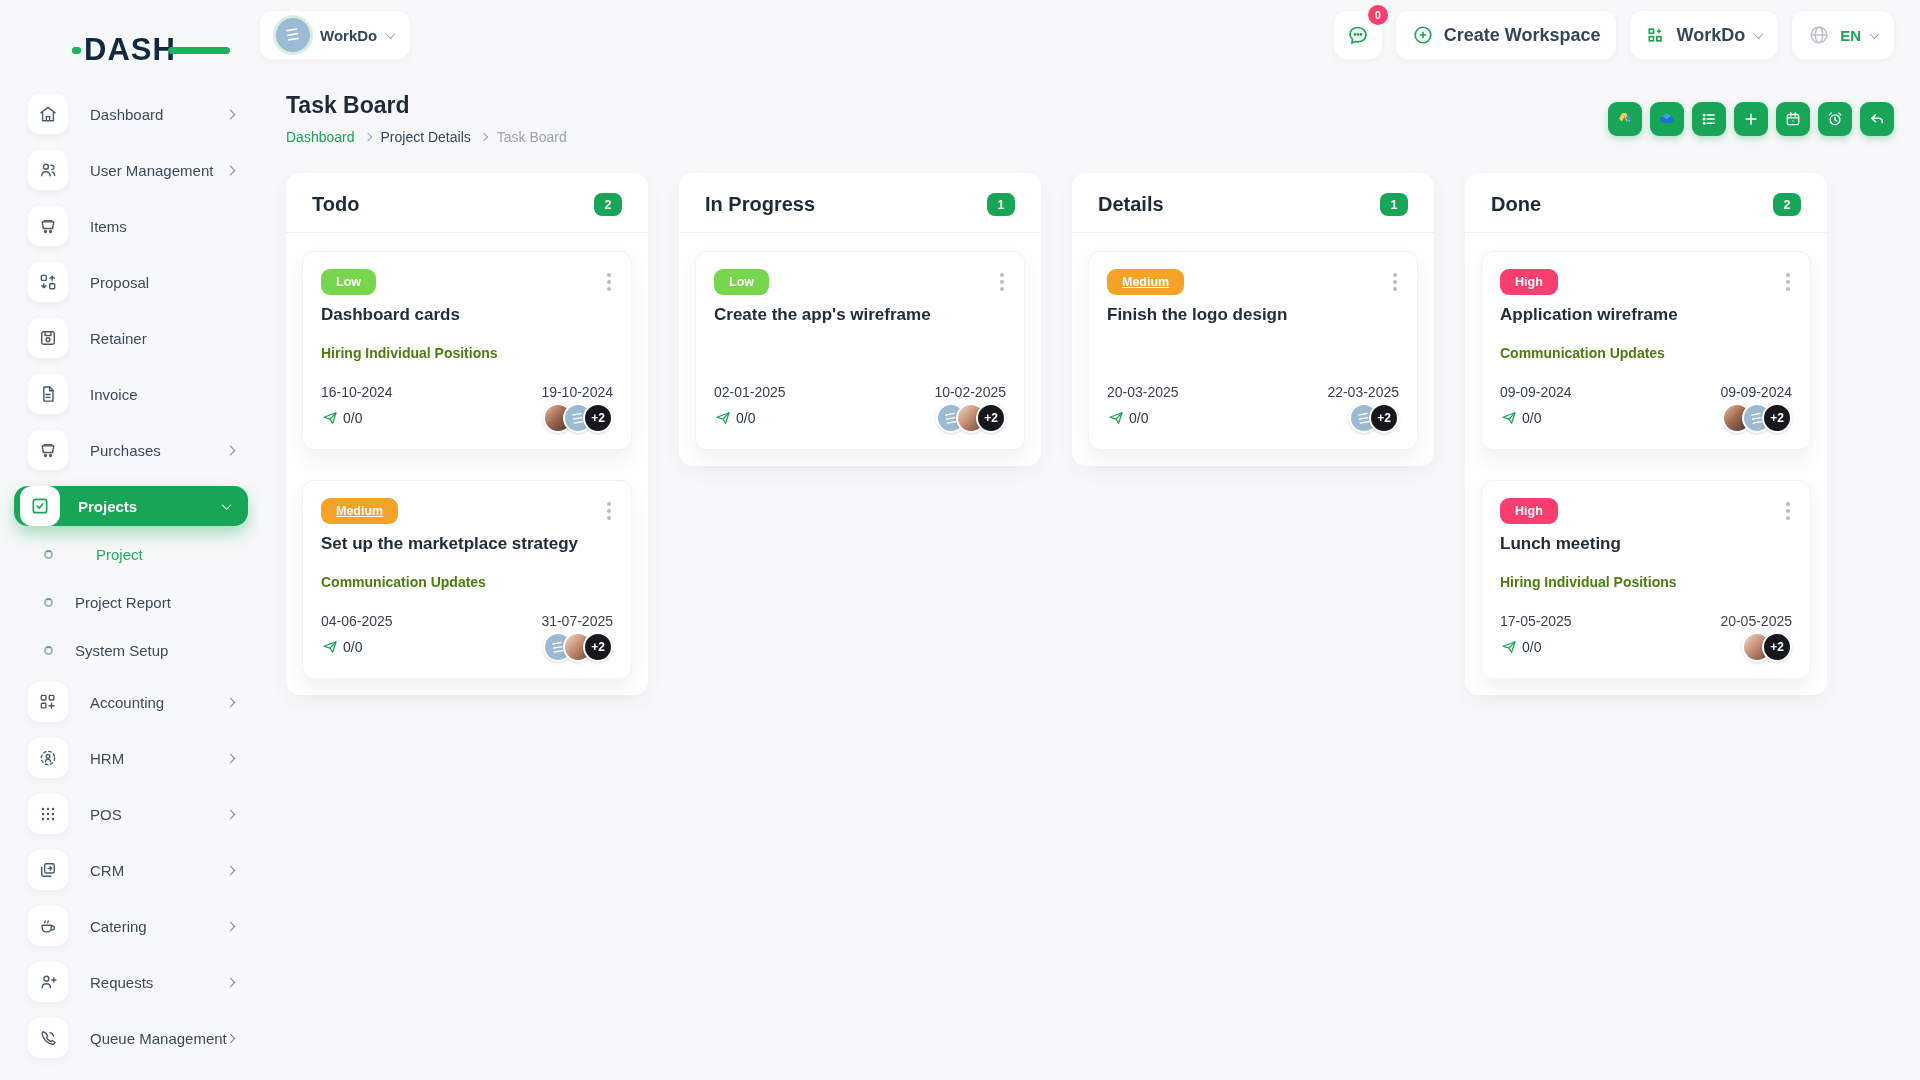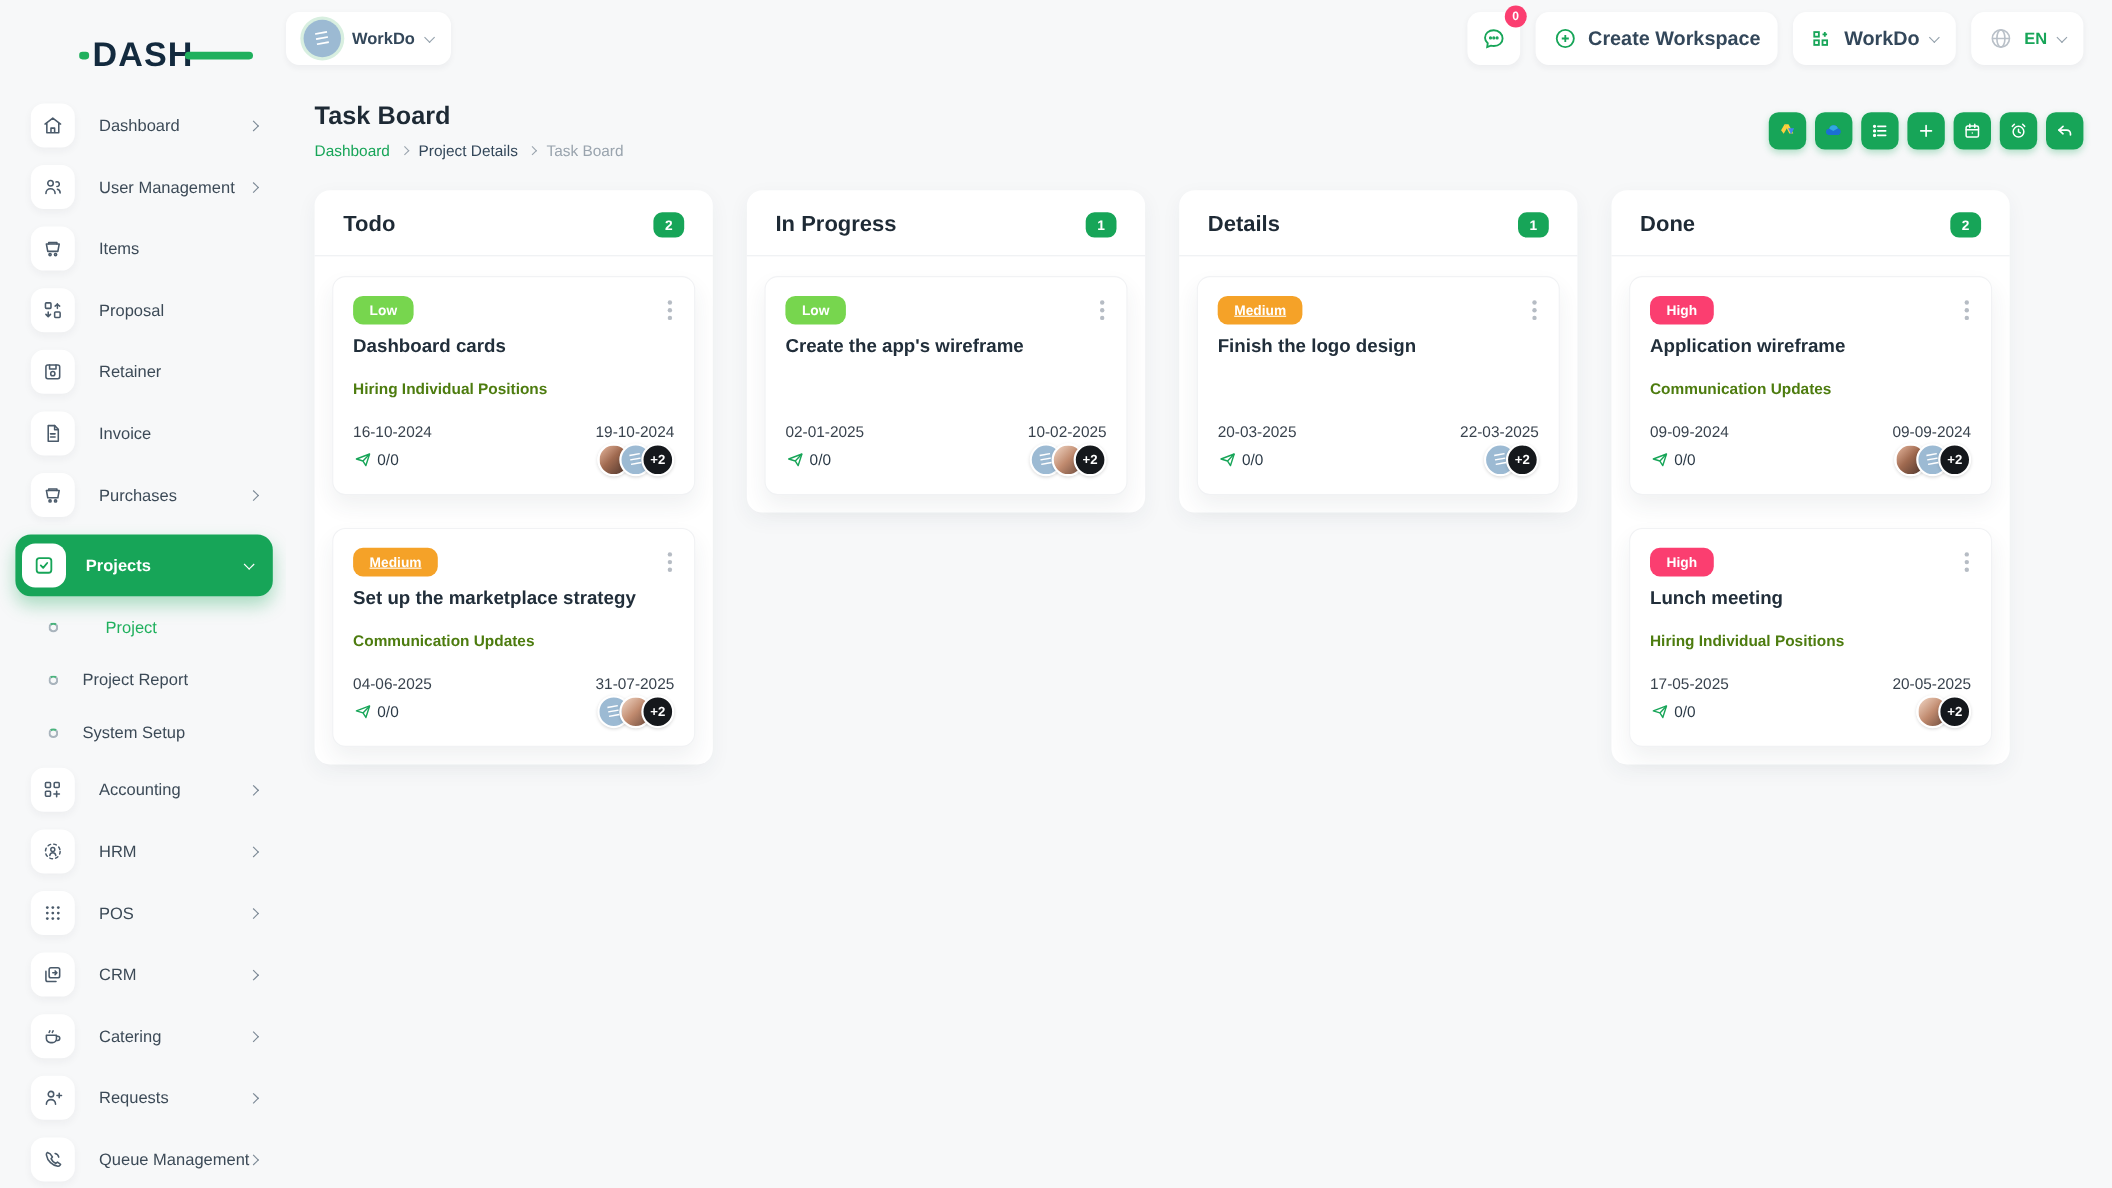--- a/index.html
+++ b/index.html
@@ -26,21 +26,21 @@
   .chev-down { transform:rotate(45deg) translate(-1px,-1px); }
   .chev-right { transform:rotate(-45deg); }
   
   .layout { display:flex; height:1010px; }
   
   .sidebar { width:260px; flex:0 0 260px; padding:24px 12px 0 14px; overflow:hidden; }
   .nav-item { display:flex; align-items:center; height:40px; margin-bottom:16px; padding:0 14px 0 14px; cursor:pointer; }
   .nav-ic { width:40px; height:40px; flex:0 0 40px; border-radius:12px; background:#fff; box-shadow:0 3px 8px rgba(30,45,60,.05); display:flex; align-items:center; justify-content:center; color:#4a5a6a; }
   .nav-label { margin-left:22px; font-size:15px; font-weight:500; color:#3c4a57; }
   .nav-item .chev { margin-left:auto; border-color:#7a8794; }
-  .nav-item.active { background:#17a558; border-radius:14px; height:56px; margin:0 0 12px 0; padding:0 18px 0 6px; box-shadow:0 8px 16px rgba(23,165,88,.35);justify-content:space-between; }
+  .nav-item.active { background:#17a558; border-radius:14px; height:40px; margin:0 0 12px 0; padding:0 18px 0 6px; box-shadow:0 8px 16px rgba(23,165,88,.35);justify-content:space-between; }
   .nav-item.active .nav-ic { box-shadow:none; color:#17a558; }
   .nav-item.active .nav-label { color:#fff; font-weight:700; margin-left:18px; }
   .nav-item.active .chev { border-color:#fff; }
   .sub-item { display:flex; align-items:center; height:32px; margin:0 0 16px 30px; cursor:pointer; }
   .sub-bullet { width:9px; height:9px; border-radius:50%; border:2px solid #a9b4bd; border-top-color:#49b27c; flex:0 0 9px; }
   .sub-label { margin-left:22px; font-size:15px; font-weight:500; color:#3c4a57; }
   .sub-item.active .sub-label { color:#1fb05d;margin-left:43px; }
   
   .main { flex:1; padding:22px 26px 0 26px; overflow:hidden; }
   .page-head { display:flex; align-items:center; justify-content:space-between; }

